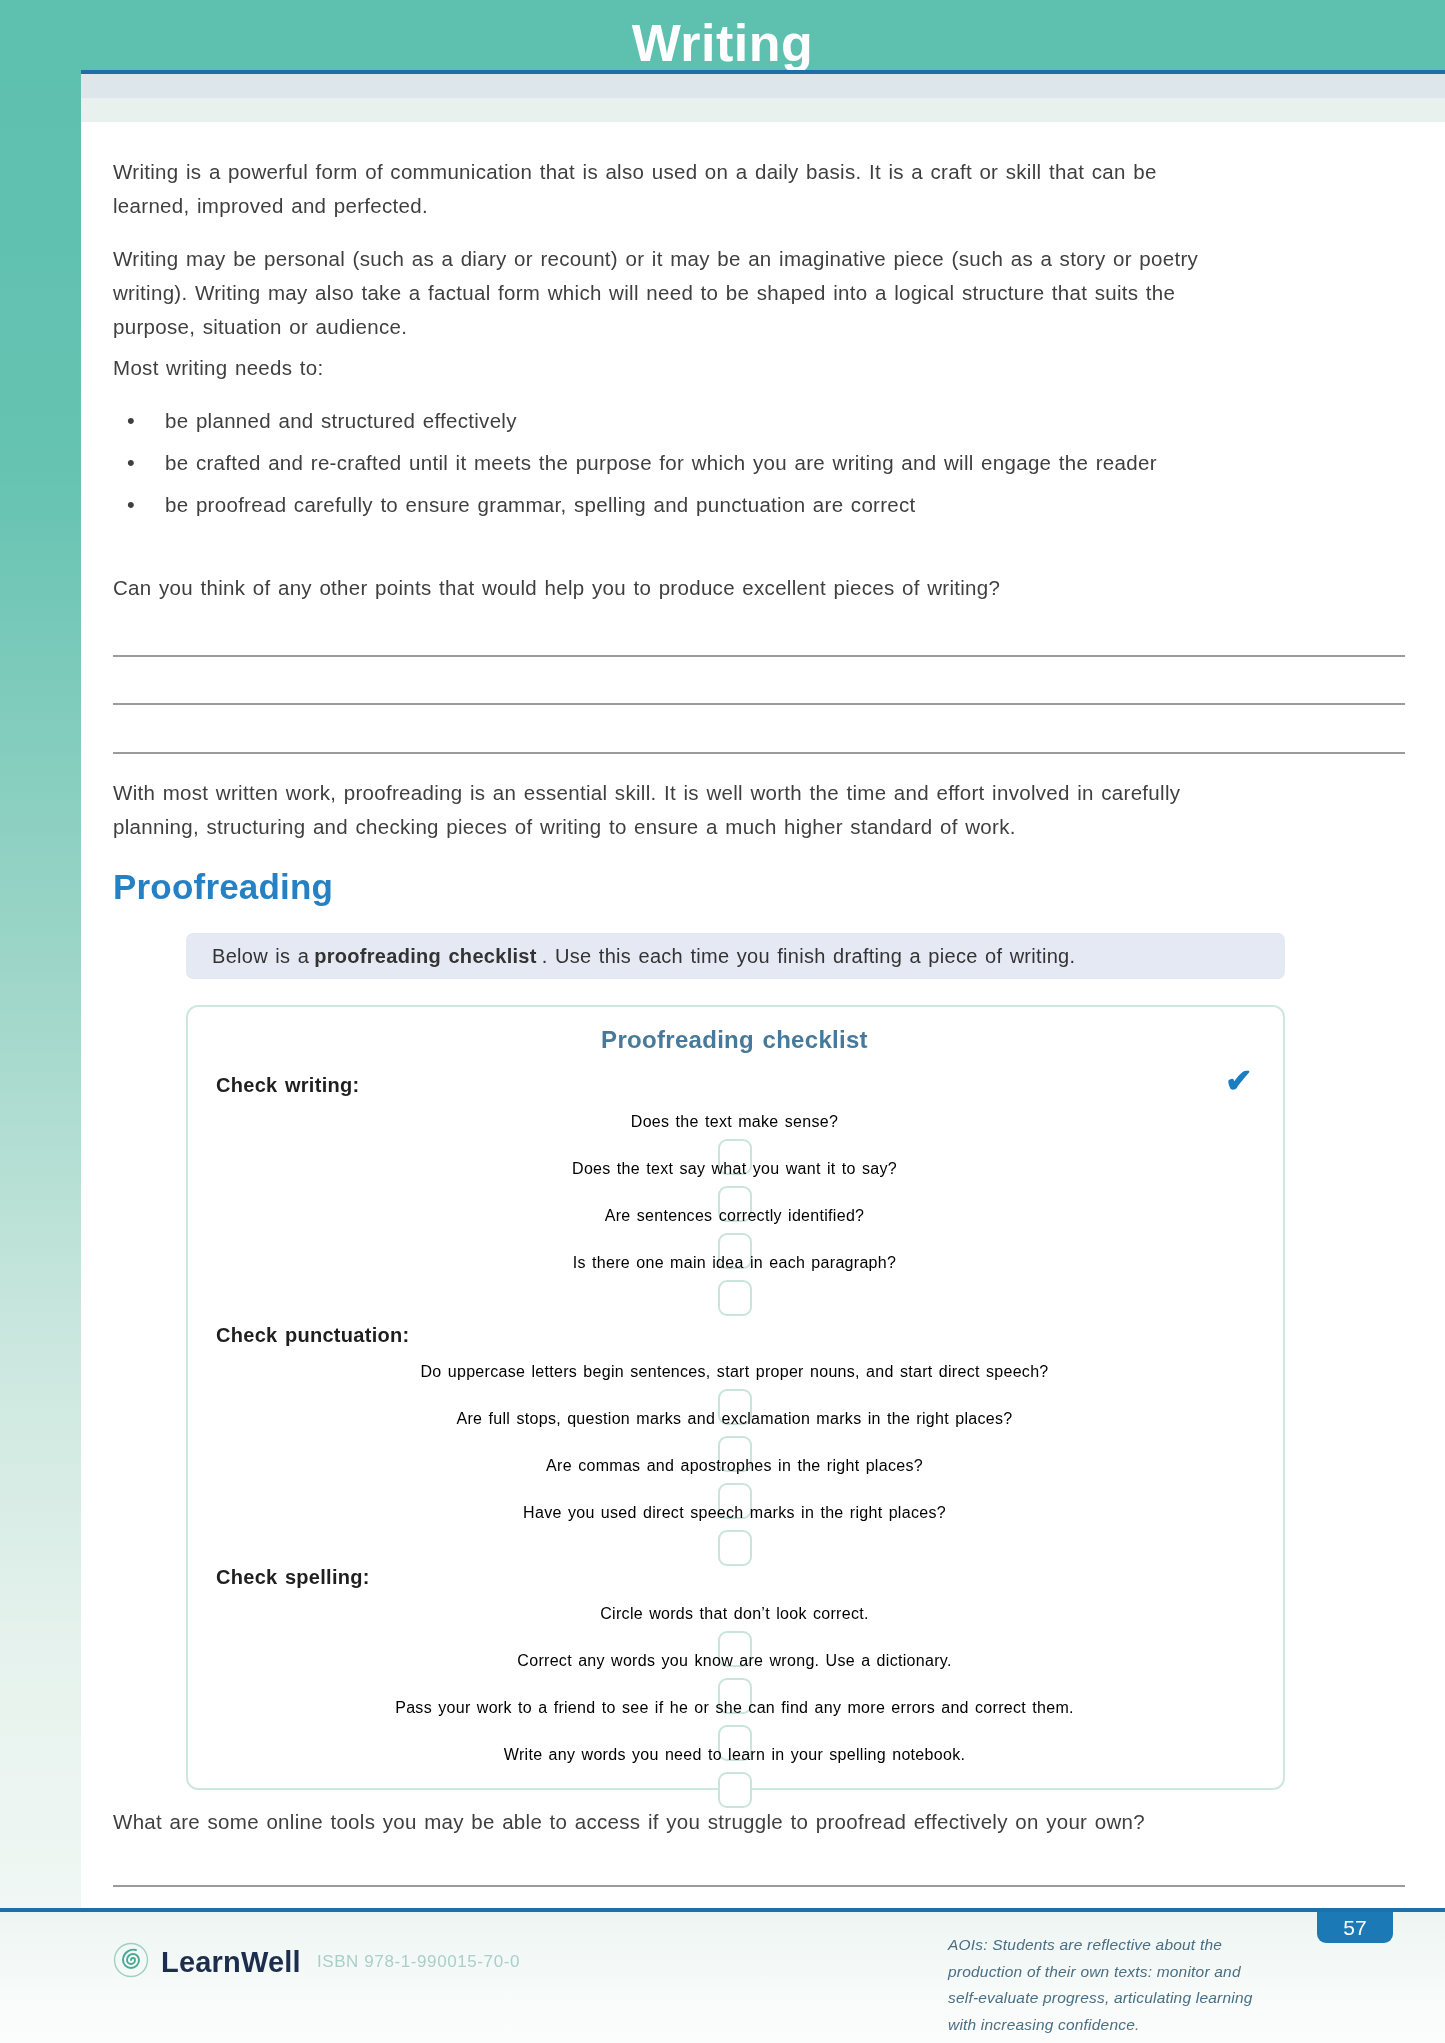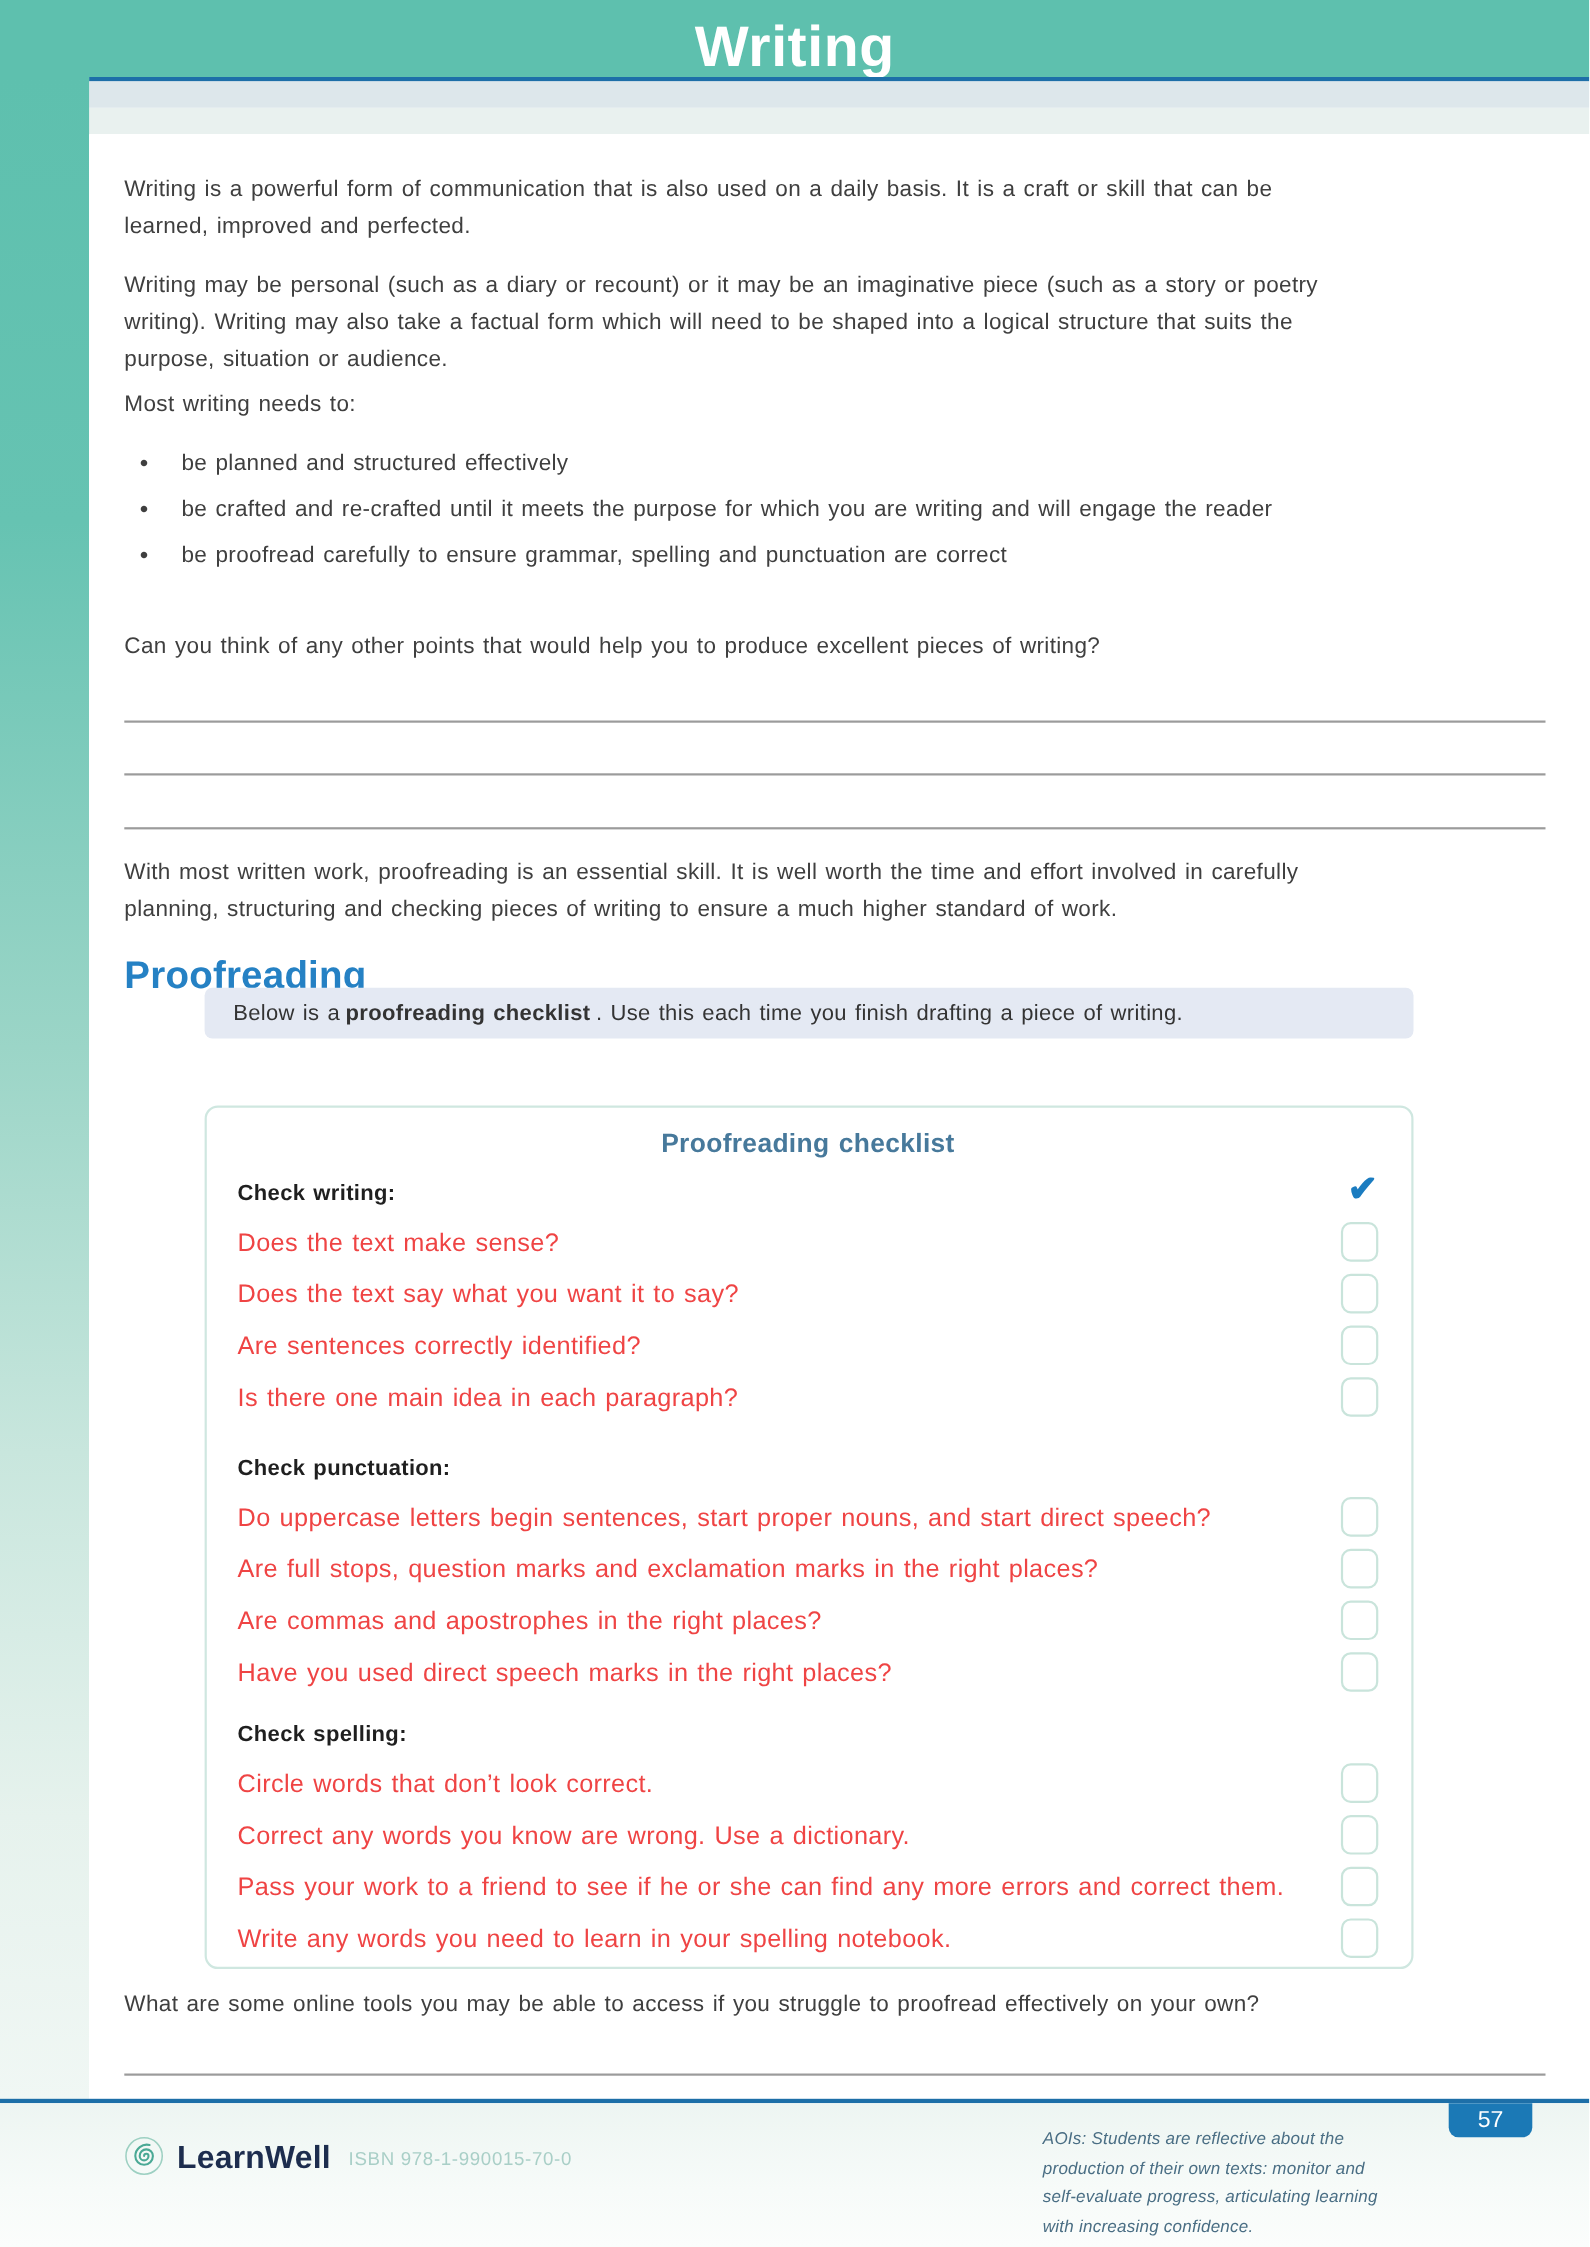--- a/index.html
+++ b/index.html
@@ -27,31 +27,31 @@
   .bullets { position:absolute; left:32px; top:278px; width:1300px; margin:0; padding:0; list-style:none; }
   .bullets li { height:42px; display:flex; align-items:center; position:relative; padding-left:52px; }
   .bullets li::before { content:"•"; position:absolute; left:14px; font-size:22px; color:#3f3f3f; }
   .q1 { top:449px; }
   .answer-line { position:absolute; left:32px; width:1292px; height:0; border-bottom:2px solid #9b9b9b; }
   .al1 { top:533px; } .al2 { top:581px; } .al3 { top:630px; } .al4 { top:1763px; }
   .p4 { top:654px; }
   .h2 { position:absolute; left:32px; top:748px; font-size:35px; font-weight:bold; color:#2581c4; letter-spacing:0.2px; }
 
   
-  .callout { position:absolute; left:105px; top:776px; width:1099px; height:46px; background:#e4e9f3;
+  .callout { position:absolute; left:105px; top:811px; width:1099px; height:46px; background:#e4e9f3;
     border-radius:7px; display:flex; align-items:center; padding-left:26px; box-sizing:border-box; font-size:20px; color:#333; }
   .callout b { margin:0 5px 0 5px; }
 
   
   .checklist { position:absolute; left:105px; top:883px; width:1099px; height:785px; box-sizing:border-box;
     background:#ffffff; border:2px solid #cfe7e0; border-radius:12px; padding:12px 30px 0 28px; }
   .cl-title { height:38px; line-height:38px; margin-top:2px; text-align:center; font-size:24px; font-weight:bold; color:#47799b; letter-spacing:0.3px; }
   .cl-head { display:flex; justify-content:space-between; align-items:center; height:40px; font-weight:bold; color:#1f1f1f; font-size:20px; }
   .mt6 { margin-top:6px; } .mt22 { margin-top:22px; } .mt14 { margin-top:14px; }
-  .cl-row { display:flex; justify-content:space-between; align-items:center; height:47px; font-size:23px; color:#ef4444; }
+  .cl-row { display:flex; justify-content:space-between; align-items:center; height:47px; font-size:16px; color:#000000;flex-direction:column; }
   .checkbox { width:34px; height:36px; box-sizing:border-box; border:2px solid #c9e4db; border-radius:9px; background:#ffffff; flex:0 0 auto; }
   .checkmark { font-size:33px; color:#1b7cc0; font-weight:bold; line-height:30px; transform:translateY(-4px); }
   .q2 { top:1683px; }
 
   
   .footer-rule { position:absolute; top:1908px; left:0; width:1445px; height:4px; background:#1d6fa8; }
   .footer { position:absolute; top:1912px; left:0; width:1445px; height:131px;
     background:linear-gradient(180deg,#edf5f2 0%, #f7fbf9 60%, #fbfdfc 100%); }
   .page-badge { position:absolute; top:0; right:52px; width:76px; height:31px; background:#1b79b6; color:#ffffff;
     border-radius:0 0 9px 9px; font-size:21px; display:flex; align-items:center; justify-content:center; }

